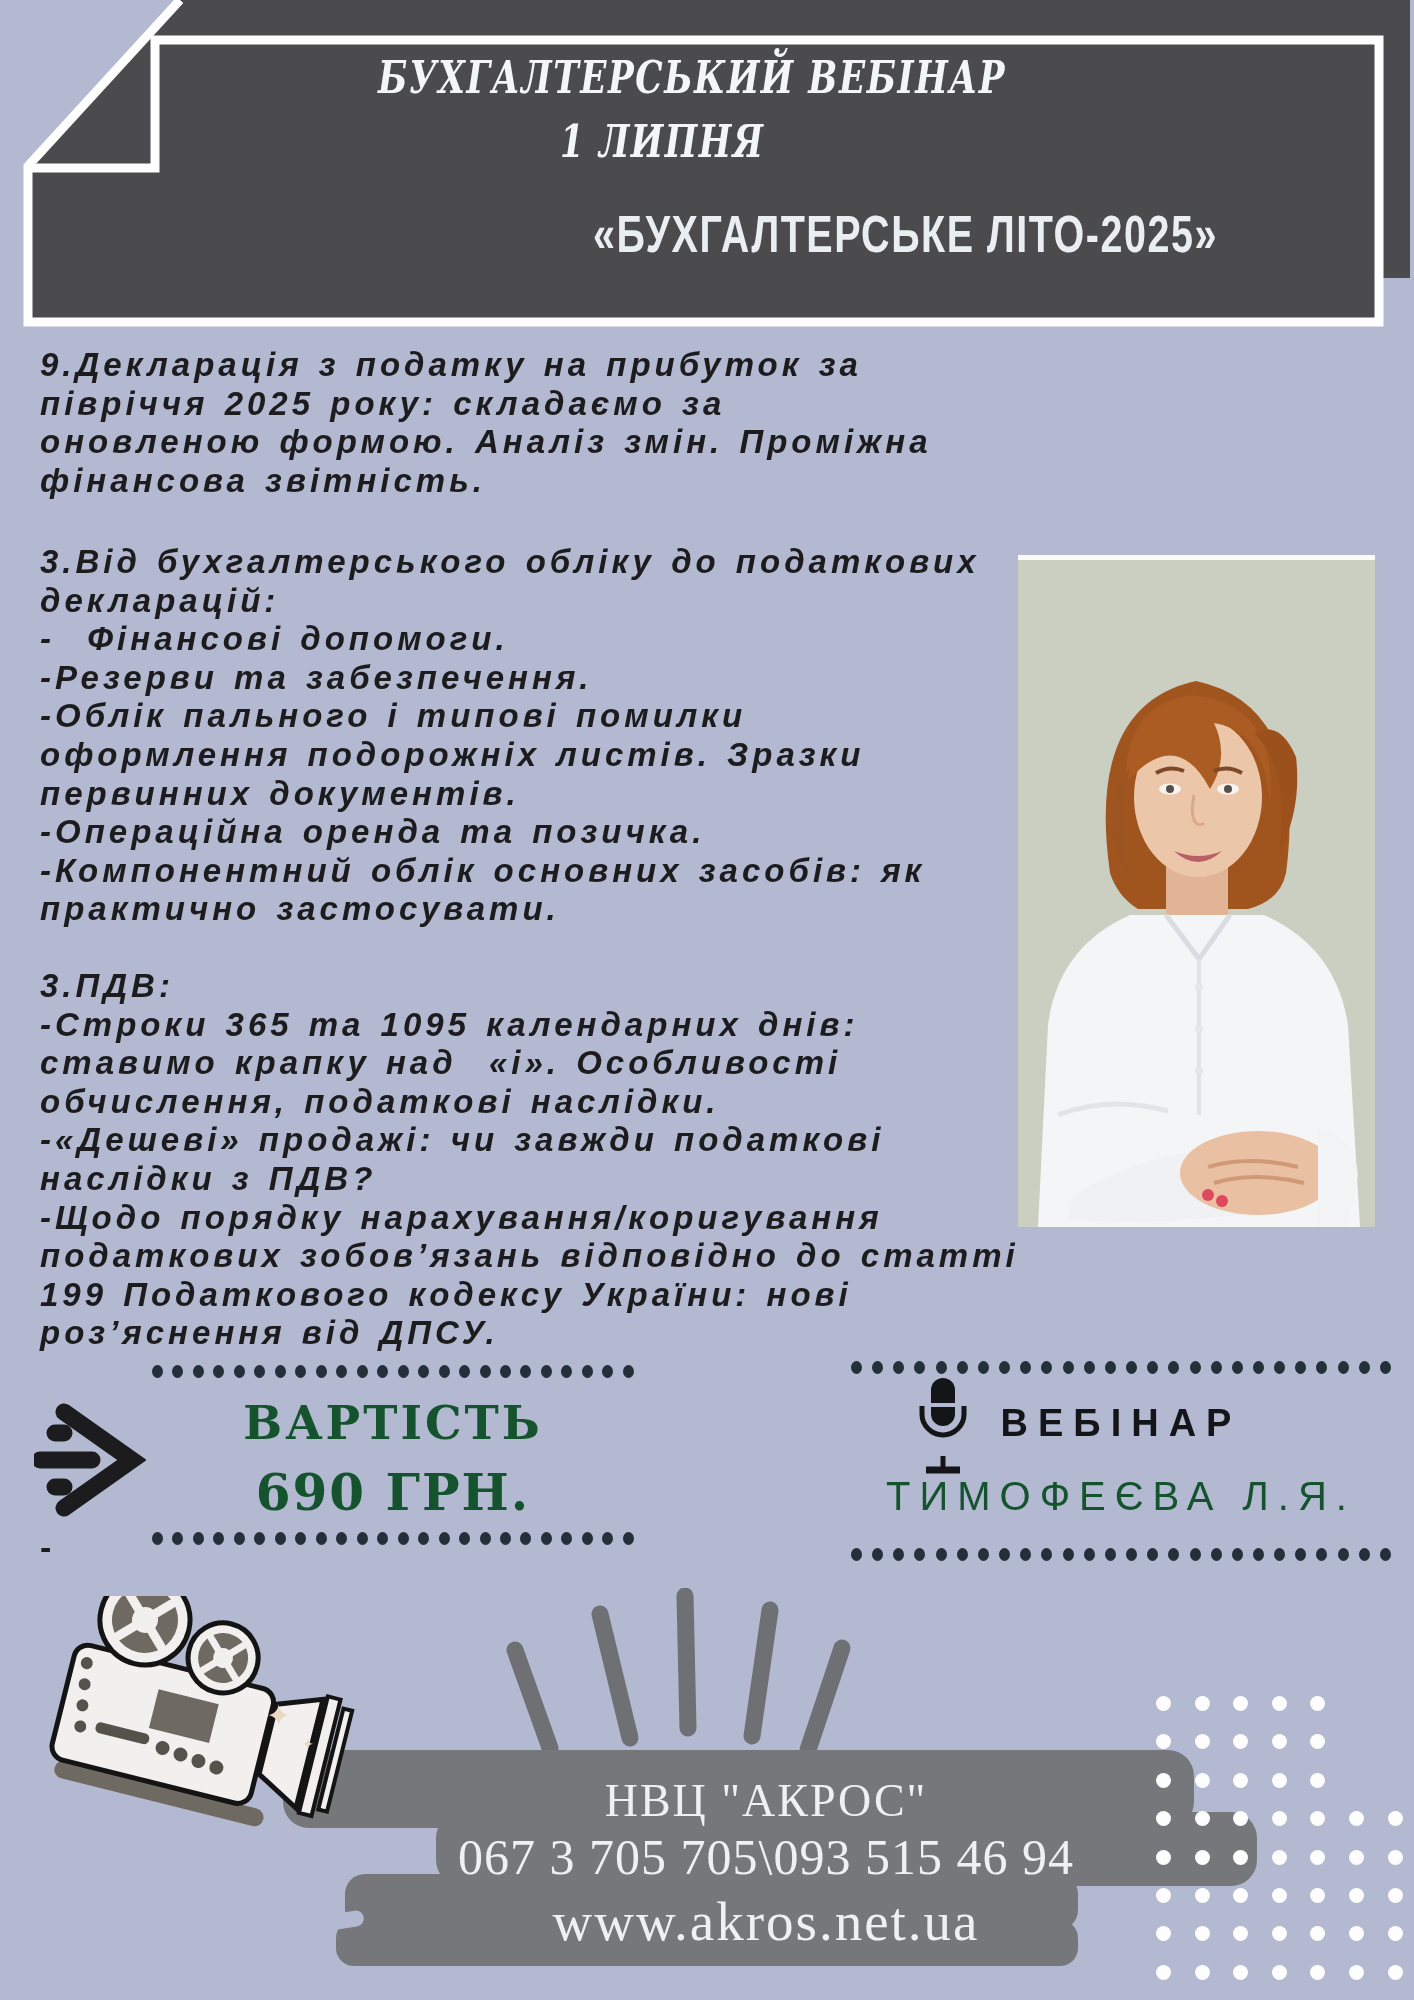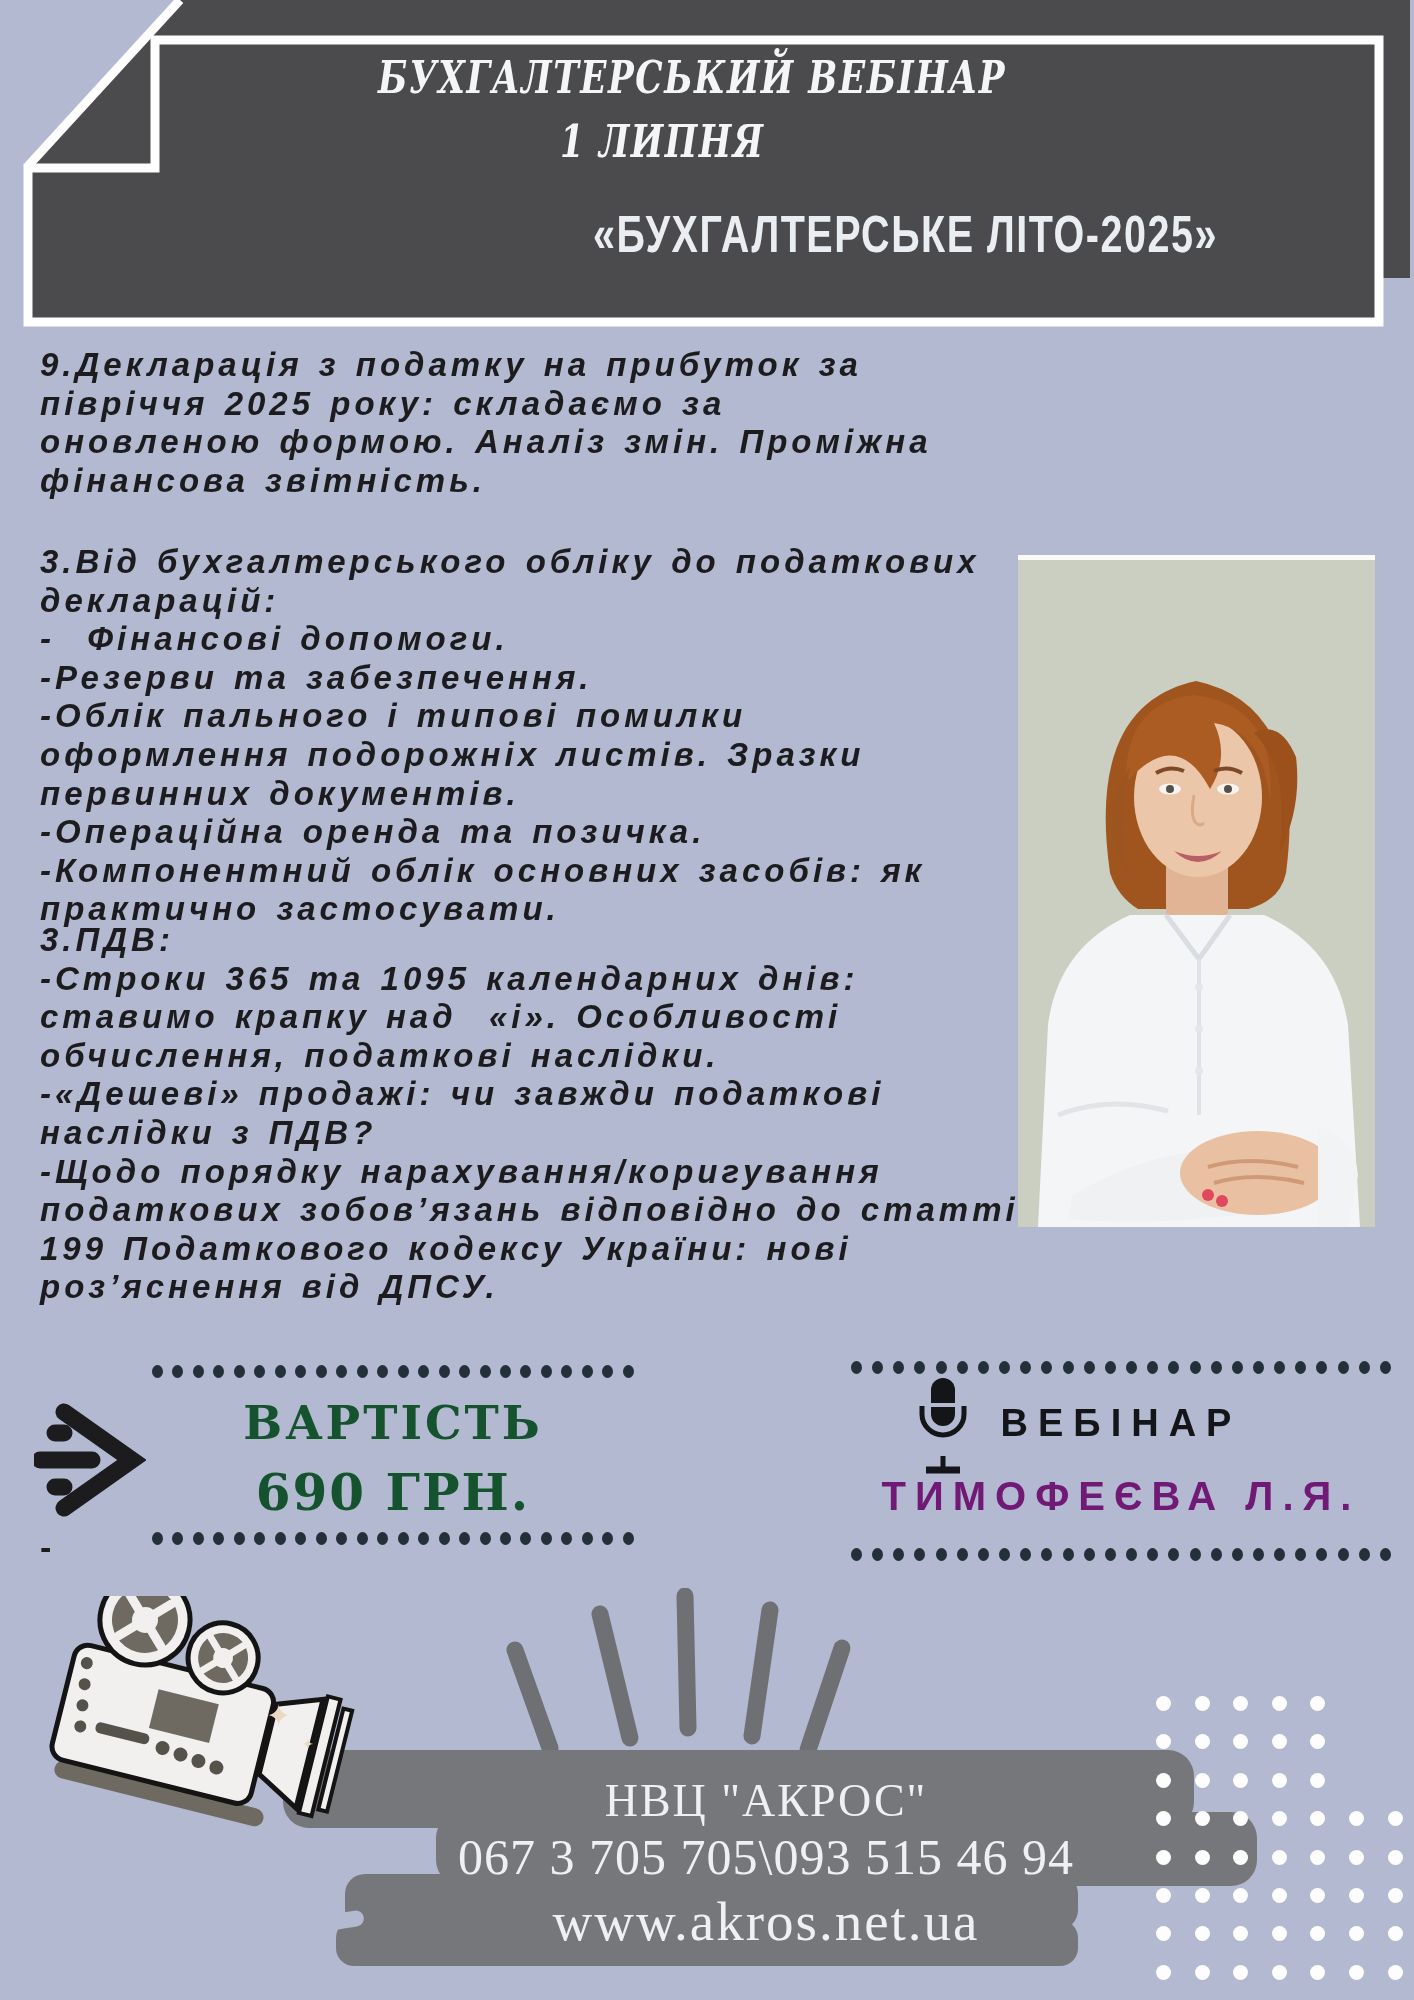--- a/index.html
+++ b/index.html
@@ -16,21 +16,21 @@
   #script2{left:560px;top:116px;}
   #main-title{position:absolute;left:593px;top:204px;font-weight:bold;font-size:52px;color:#eaeef2;
               letter-spacing:2px;transform:scaleX(.76);transform-origin:0 0;white-space:nowrap;}
 
   
   .para{position:absolute;left:40px;width:1100px;color:#1c1c1e;
         font-family:"Liberation Sans",sans-serif;font-style:italic;font-weight:bold;
         font-size:33px;line-height:38.6px;letter-spacing:4px;word-spacing:3px;white-space:pre-wrap;}
   #para1{top:346px;}
   #para2{top:543px;}
-  #para3{top:921px;}
+  #para3{top:967px;}
 
   
   #photo{left:1018px;top:555px;width:357px;height:672px;}
 
   
   .dot-row{position:absolute;display:flex;justify-content:space-between;align-items:center;}
   .dot-row .dot{width:11px;height:13px;border-radius:50%;background:#243039;flex:0 0 auto;}
   #price-dots-top{left:152px;top:1365px;width:482px;}
   #price-dots-bottom{left:152px;top:1532px;width:482px;}
   #lect-dots-top{left:851px;top:1361px;width:540px;}
@@ -40,22 +40,22 @@
   #price-block{left:152px;top:1396px;width:482px;text-align:center;color:#14532d;
                font-family:"DejaVu Serif",serif;font-weight:bold;}
   #price-label{font-size:46px;letter-spacing:3px;}
   #price-value{font-size:50px;letter-spacing:2px;margin-top:13px;}
   #arrow-icon{left:34px;top:1398px;}
   #price-dash{left:40px;top:1528px;font-size:34px;font-weight:bold;color:#1c1c1e;}
 
   
   #lect-label{left:851px;top:1402px;width:540px;text-align:center;font-weight:bold;font-size:38px;
               letter-spacing:10px;color:#141518;}
-  #lect-name{left:851px;top:1474px;width:540px;text-align:center;font-weight:bold;font-size:40px;
-             letter-spacing:9px;color:#701a75;white-space:nowrap;}
+  #lect-name{left:851px;top:1474px;width:540px;text-align:center;font-weight:normal;font-size:40px;
+             letter-spacing:9px;color:#14532d;white-space:nowrap;}
   #mic-icon{left:918px;top:1376px;}
 
   
   .stripe{position:absolute;background:#76777b;}
   #stripe-a{left:283px;top:1750px;width:911px;height:78px;border-radius:26px;}
   #stripe-b{left:436px;top:1812px;width:821px;height:74px;border-radius:26px;}
   #stripe-c{left:345px;top:1874px;width:733px;height:56px;border-radius:20px;}
   #stripe-d{left:336px;top:1920px;width:742px;height:46px;border-radius:18px;}
   #stripe-notch{left:330px;top:1912px;width:34px;height:16px;background:#b3b9d0;border-radius:8px;
                 transform:rotate(-9deg);}

